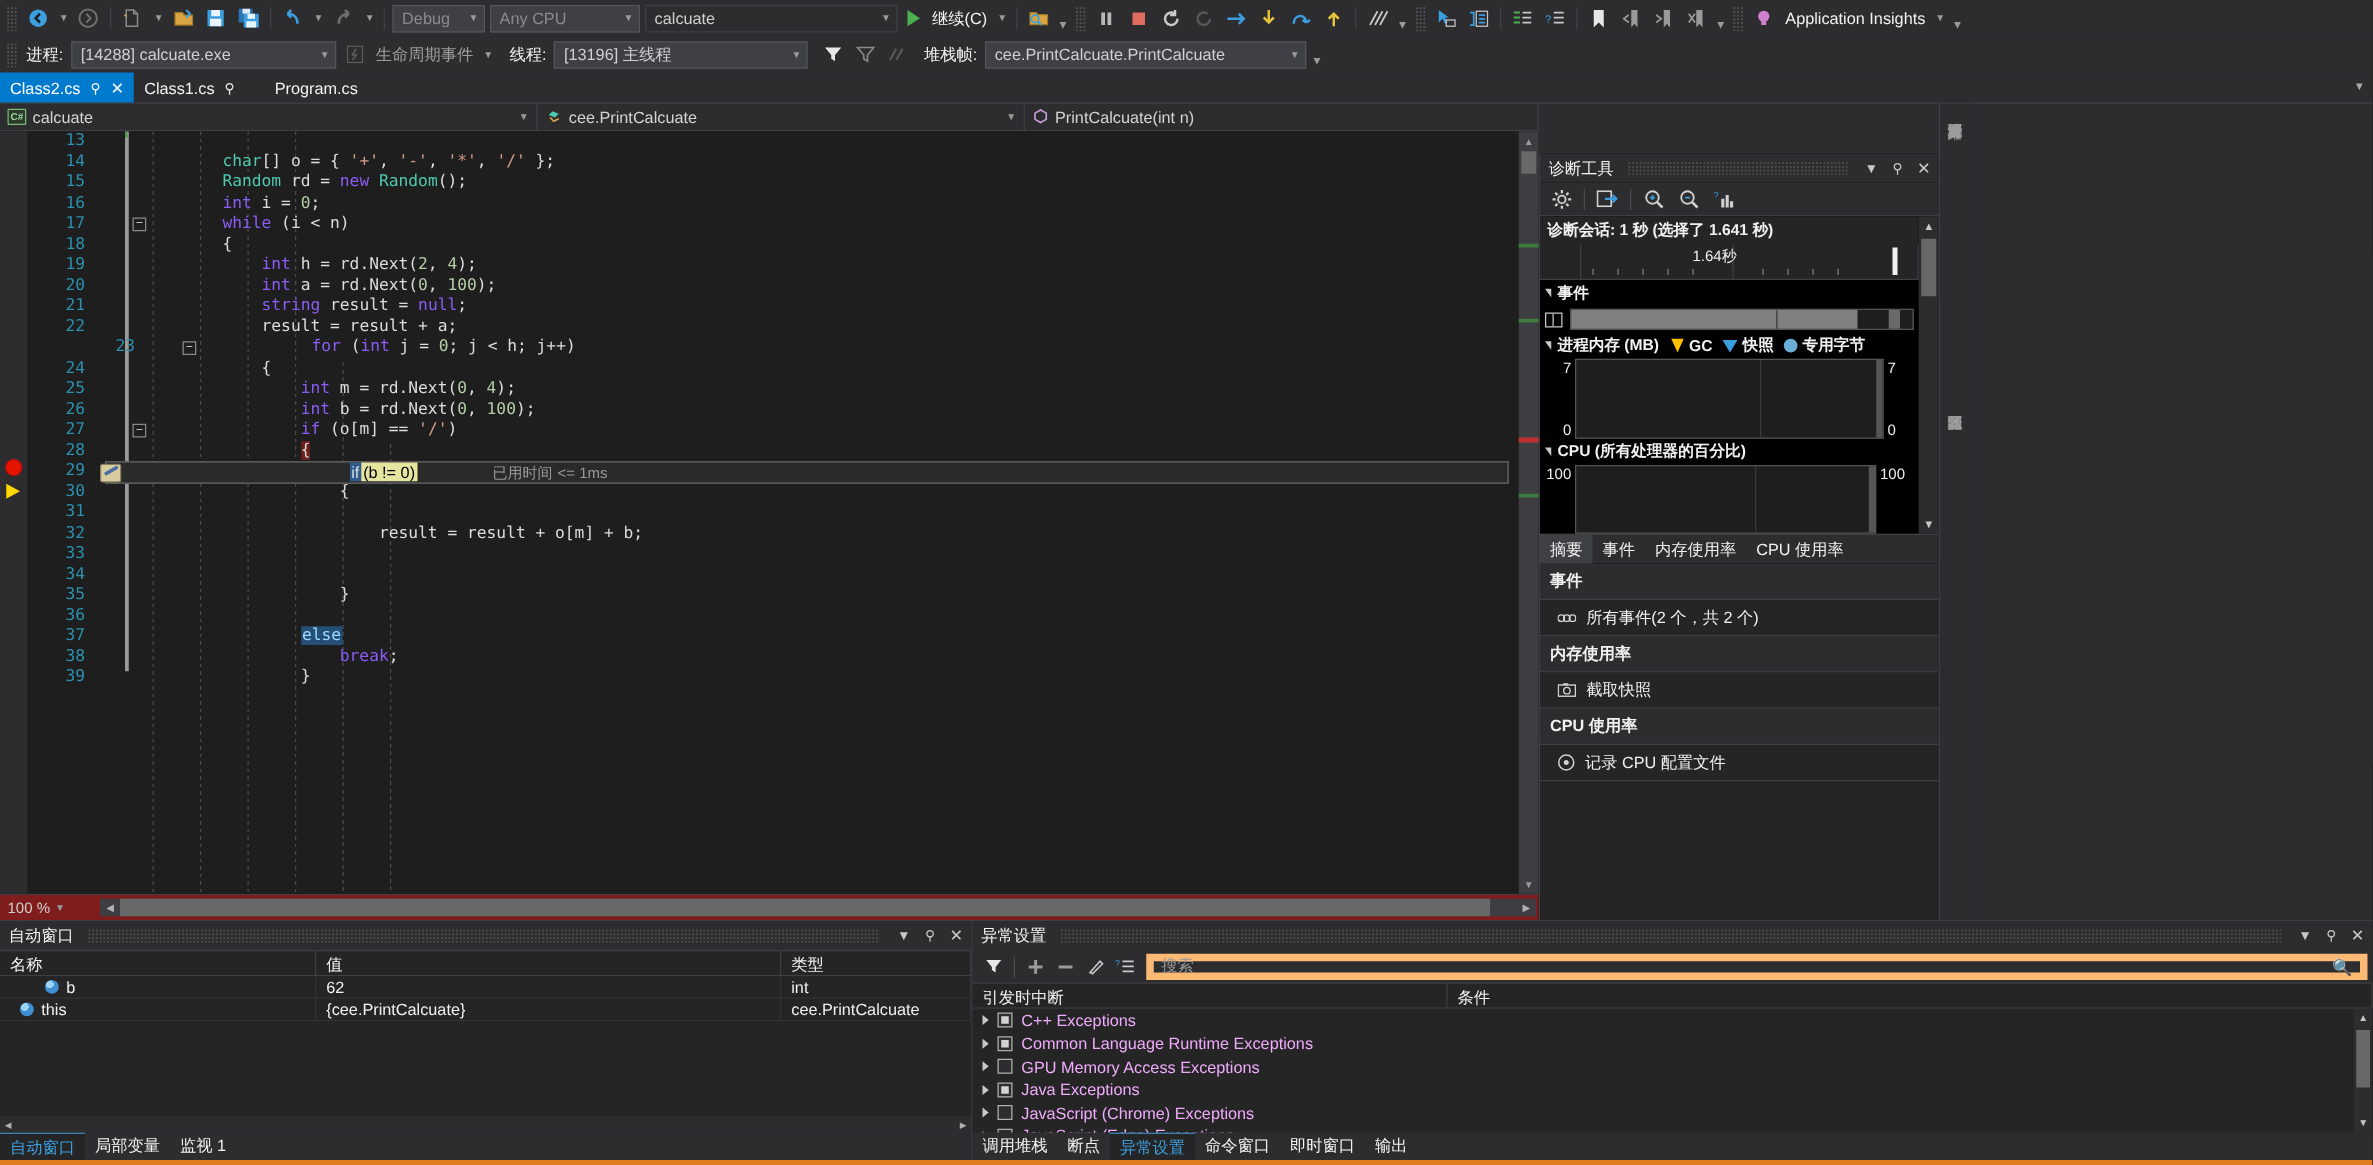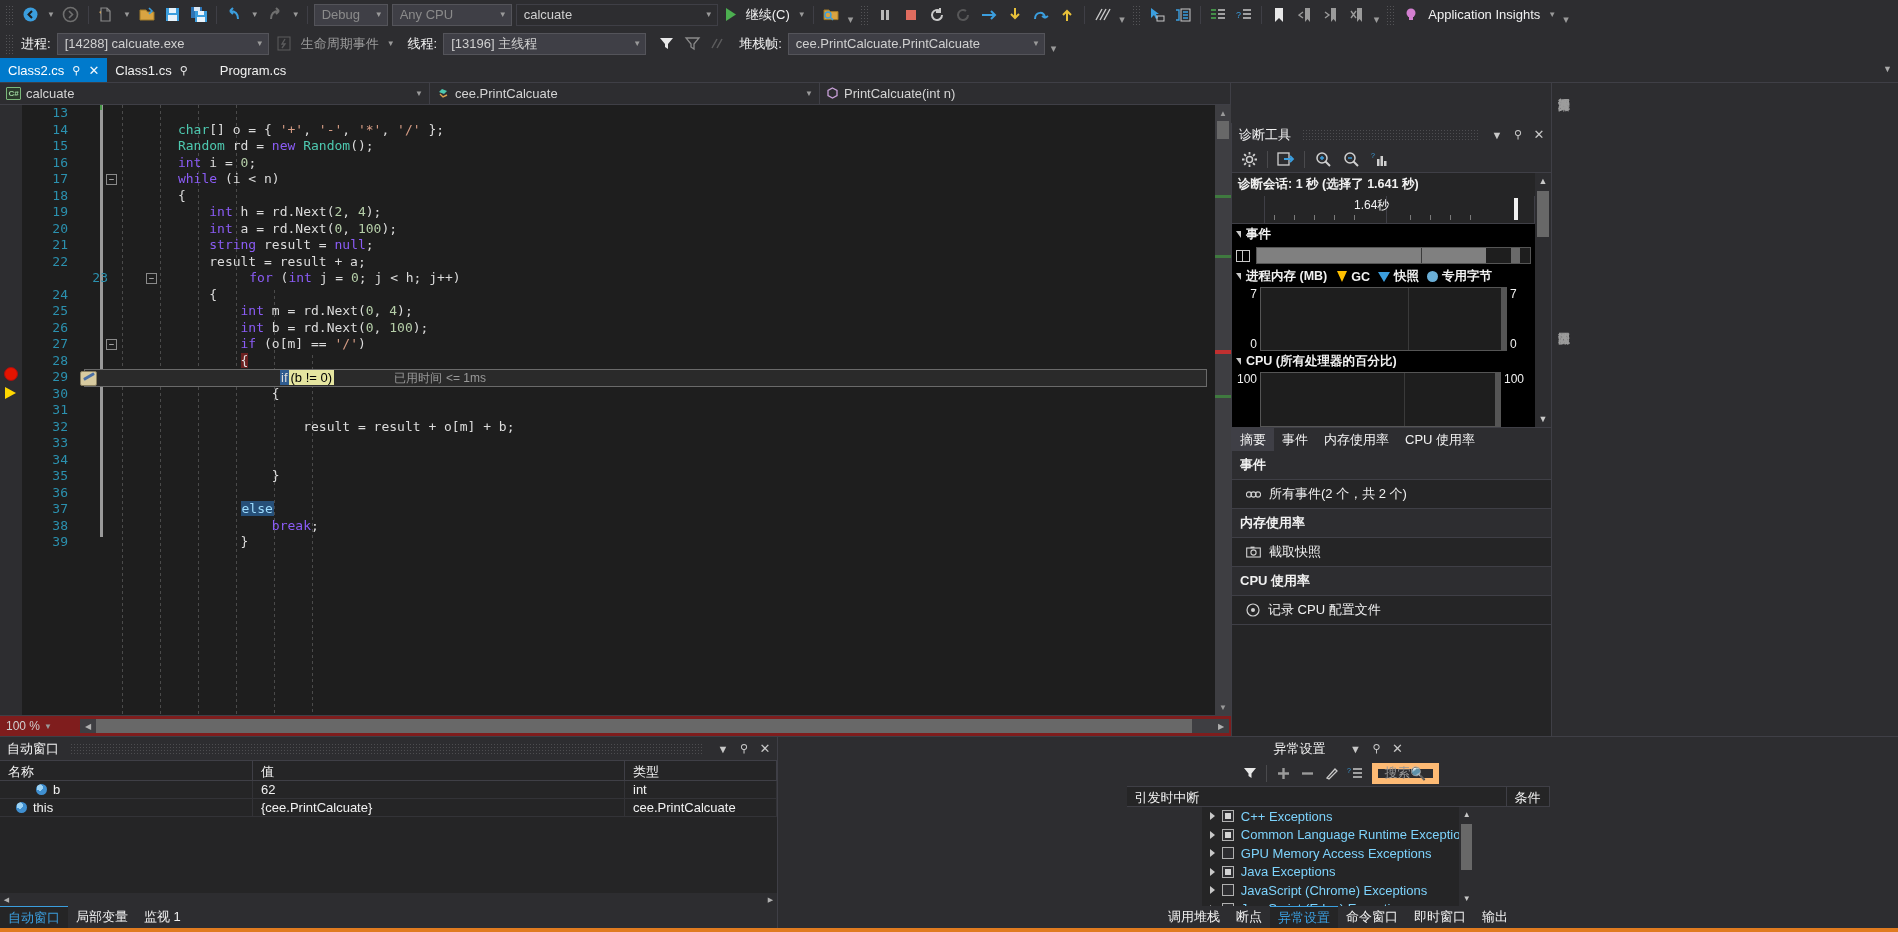--- a/index.html
+++ b/index.html
@@ -193,30 +193,30 @@
   .grid-body { flex: 1 1 auto; background: #252526; overflow: hidden; }
   .grow { display: flex; height: 18px; border-bottom: 1px solid #333337; font-size: 13px; color: #f1f1f1; }
   .gc { padding: 1px 8px; border-right: 1px solid #333337; overflow: hidden; white-space: nowrap;
     display: flex; align-items: center; gap: 6px;}
   .varicon { width: 11px; height: 11px; border-radius: 50%;
     background: radial-gradient(circle at 35% 32%, #9bd3f5 0 30%, #3f8fd0 31% 100%); flex: 0 0 auto;}
   .panel-tabs { display: flex; align-items: stretch; height: 22px; background: #2d2d30; flex: 0 0 auto;}
   .ptab { display: flex; align-items: center; padding: 0 8px; font-size: 13px; color: #f1f1f1; }
   .ptab.active { color: #3b9ede; border-top: 1px solid #3b9ede; background: #252526;}
 
-  .exc { flex: 1 1 auto; display: flex; flex-direction: column; min-width: 0; align-items: center; }
+  .exc { flex: 1 1 auto; display: flex; flex-direction: column; min-width: 0; }
   .exc-toolbar { display: flex; align-items: center; height: 26px; background: #2d2d30; gap: 2px;
     padding-left: 6px; flex: 0 0 auto; }
   .exc-tbtn { width: 22px; height: 22px; display:flex; align-items:center; justify-content:center; }
   .exc-search { flex: 1 1 auto; height: 21px; background: #2d2d30; border: 6px solid #fdba74;
     display: flex; align-items: center; padding: 0 6px; margin: 0 4px; color: #969696; font-size: 13px; }
   .exc-search .mag { margin-left: auto; color: #3b9ede; font-size: 13px; }
   .exc-rows { flex: 1 1 auto; background: #252526; overflow: hidden; position: relative;}
   .exrow { display: flex; align-items: center; height: 18.5px; gap: 7px; padding-left: 8px;
-    font-size: 13px; color: #7dd3fc; }
+    font-size: 13px; color: #f0abfc; }
   .extri { width: 0; height: 0; border-top: 4px solid transparent; border-bottom: 4px solid transparent;
     border-left: 5px solid #c8c8c8; }
   .excb { width: 12px; height: 12px; border: 1px solid #b0b0b0; background: #2d2d30; position: relative; flex:0 0 auto;}
   .excb.filled::after { content: ""; position: absolute; left: 2px; top: 2px; right: 2px; bottom: 2px;
     background: #d4d4d4; }
   .statusorange { height: 4px; background: #e07b20; flex: 0 0 auto; }
 
   svg { display: block; }
 </style>
 </head>

